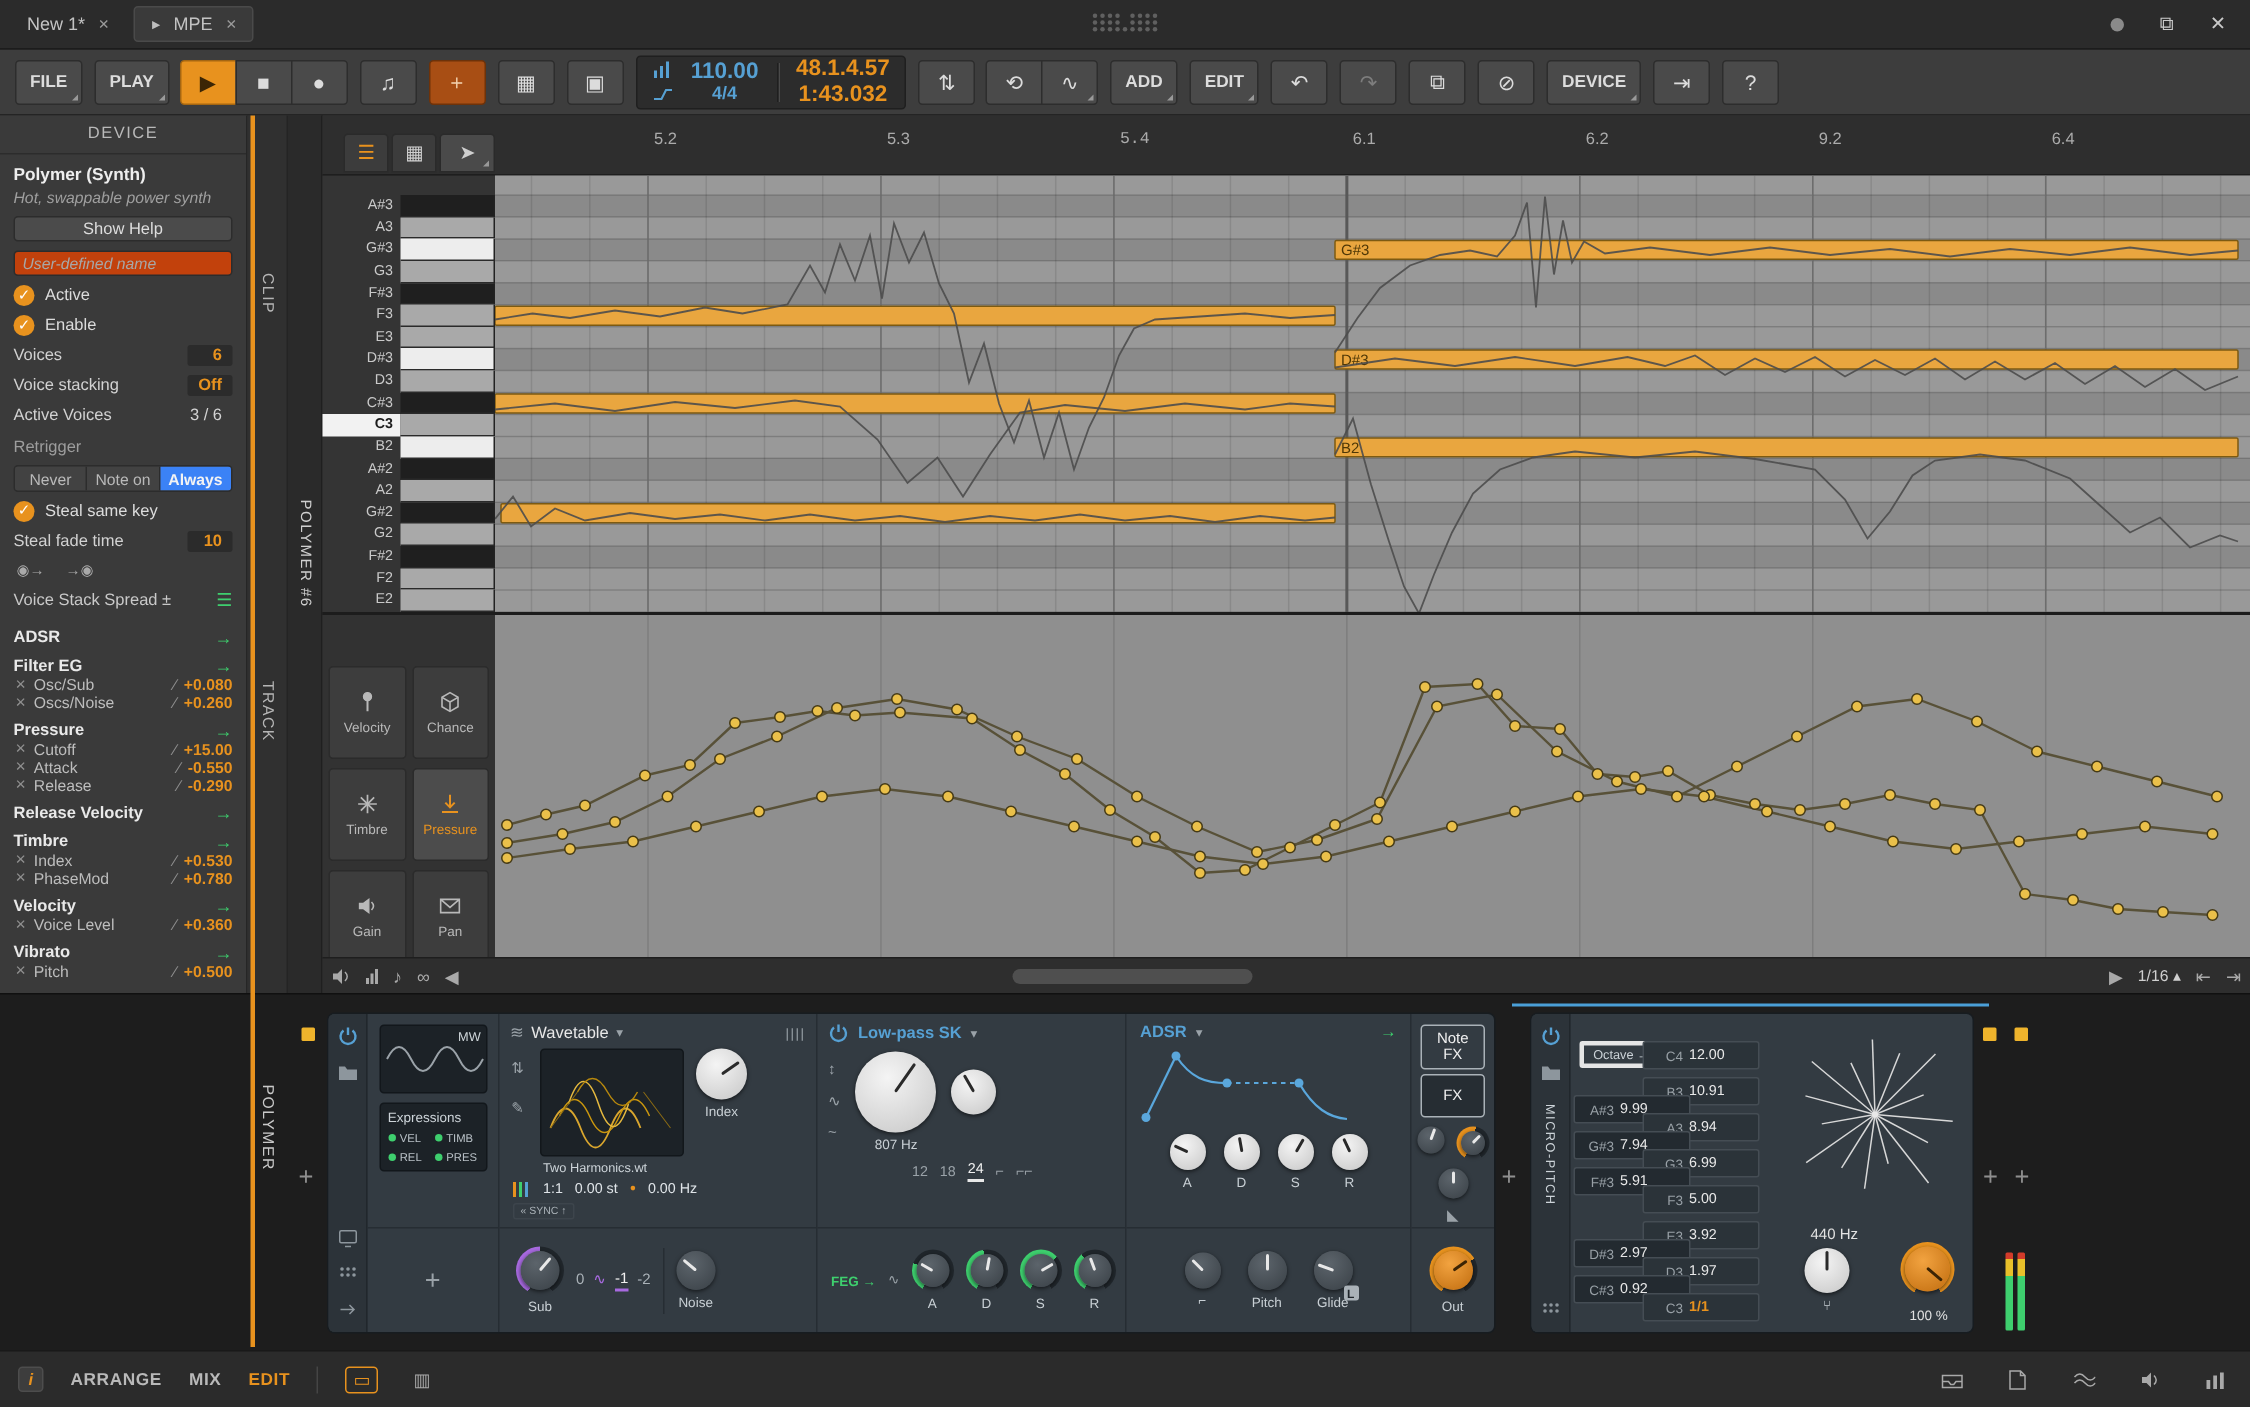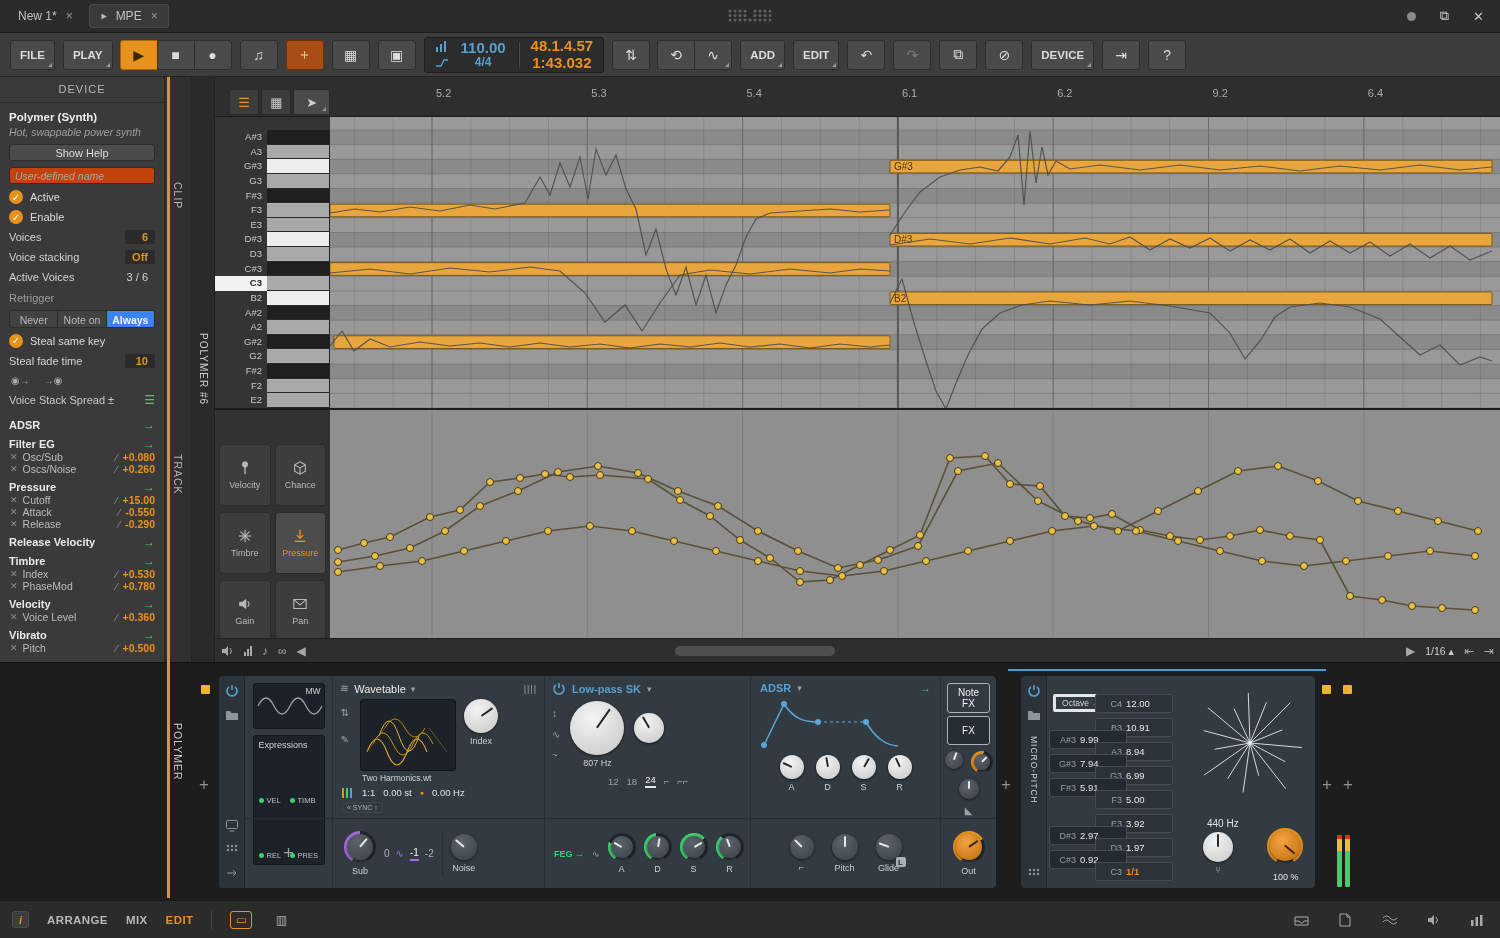--- a/index.html
+++ b/index.html
@@ -135,21 +135,21 @@
   .dcol{ display:flex; flex-direction:column; border-right:1px solid #262d33;}
   .dcol:last-child{ border-right:none;}
   .dtop{ height:142px; padding:5px; position:relative;}
   .dbot{ flex:1; border-top:1px solid #262d33; position:relative; padding:5px; display:flex; align-items:center; gap:8px;}
   .panelbox{ background:#1c2227; border:1px solid #12171b; border-radius:3px;}
   .oscbox{ width:72px; height:46px; position:relative; margin:2px auto 6px;}
   .oscbox .mw{ position:absolute; right:3px; top:2px; font-size:8.5px; color:#cfd6da;}
   .exprbox{ width:72px; margin:2px auto; padding:4px 5px;}
   .exprtitle{ font-size:9px; color:#cdd4d9; margin-bottom:4px;}
   .exprgrid{ display:grid; grid-template-columns:1fr 1fr; gap:4px 2px;}
-  .exprbtn{ display:flex; align-items:center; gap:3px; font-size:7.5px; color:#b9c1c7;margin-top:42px;}
+  .exprbtn{ display:flex; align-items:center; gap:3px; font-size:7.5px; color:#b9c1c7;}
   .exprbtn i{ width:5px; height:5px; border-radius:50%; background:#3ecf6e; display:inline-block;}
   .addslot{ font-size:18px; color:#9aa2a8; margin:auto;}
   .wthead{ display:flex; align-items:center; gap:5px; font-size:11px; color:#e8e8e8; padding:1px 2px;}
   .wthead .dd{ color:#9aa2a8; font-size:9px;}
   .wthead .bars{ margin-left:auto; color:#9aa2a8; font-size:9px; letter-spacing:1px;}
   .wtbody{ display:flex; gap:8px; margin-top:3px;}
   .wtleft{ width:14px; display:flex; flex-direction:column; align-items:center; gap:16px; padding-top:8px; color:#9aa2a8; font-size:10px;}
   .wtvis{ width:96px; height:72px;}
   .wtfile{ font-size:8.5px; color:#cdd4d9; margin:2px 0 0 24px;}
   .knobwrap{ display:flex; flex-direction:column; align-items:center; gap:3px;}
@@ -465,21 +465,21 @@
     <div class="editor">
       <div class="timeline">
         <div class="tl-tools">
           <span class="ttool orange">☰</span>
           <span class="ttool">▦</span>
           <span class="ttool sel">➤</span>
         </div>
         <div class="tl-ruler">
             <span class="tl-num" style="left: 106px;">5.2</span>
             <span class="tl-num" style="left: 261.3px;">5.3</span>
-            <span class="tl-num" style="left: 416.6px;">5.4</span>
+            <span class="tl-num" style="left: 416.6px; font-family: Liberation Mono, monospace;">5.4</span>
             <span class="tl-num" style="left: 571.9px;">6.1</span>
             <span class="tl-num" style="left: 727.2px;">6.2</span>
             <span class="tl-num" style="left: 882.5px;">9.2</span>
             <span class="tl-num" style="left: 1037.8px;">6.4</span>
           </div>
       </div>
       <div class="gridrow">
         <div class="keyscol">
             <div class="keyrow black">
               <span class="klabel">A#3</span>

